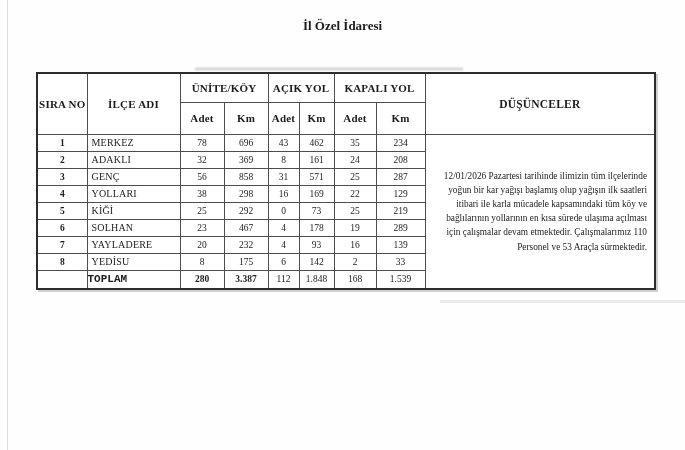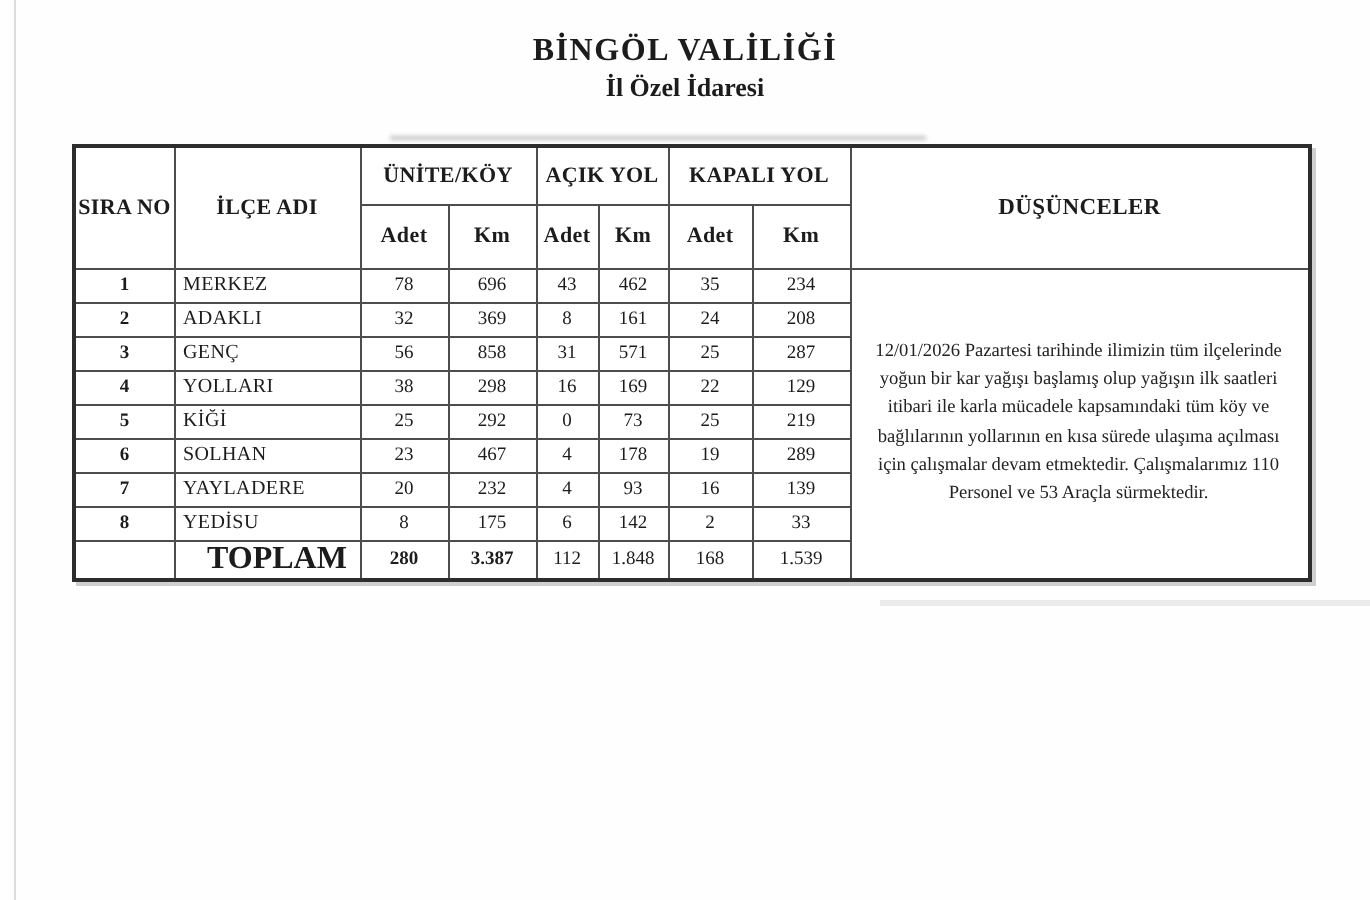--- a/index.html
+++ b/index.html
@@ -78,47 +78,47 @@
   .road td { font-size: 9.5px; }
   .road td.num-bold { font-weight: bold; }
   .road td.ilce {
     text-align: left;
     padding-left: 4px;
     font-size: 10px;
     letter-spacing: 0.2px;
   }
   .road td.total-label {
     text-align: left;
-    padding-left: 16px;
-    font-size: 16px;
+    padding-left: 0;
+    font-size: 11px;
     font-weight: bold;
+    font-family: Liberation Mono, monospace;
   }
   .road th.dus-h { font-size: 11.5px; }
   .road td.dus-cell {
-    text-align: center;
+    text-align: right;
     vertical-align: middle;
   }
   .dus-text {
     font-size: 9.3px;
     line-height: 1.52;
     padding: 0 7px 0 6px;
     color: #222;
   }
 </style>
 </head>
 <body>
 
 <div class="page">
 
   <div class="scan-edge-left"></div>
   <div class="scan-smudge-top"></div>
   <div class="scan-strip-right"></div>
 
   <div class="titles">
-    <div class="t1">BİNGÖL VALİLİĞİ</div>
     <div class="t2">İl Özel İdaresi</div>
   </div>
 
   <table class="road">
     <colgroup>
       <col style="width:50px">
         <col style="width:93px">
       <col style="width:44px">
         <col style="width:44px">
       <col style="width:31px">

